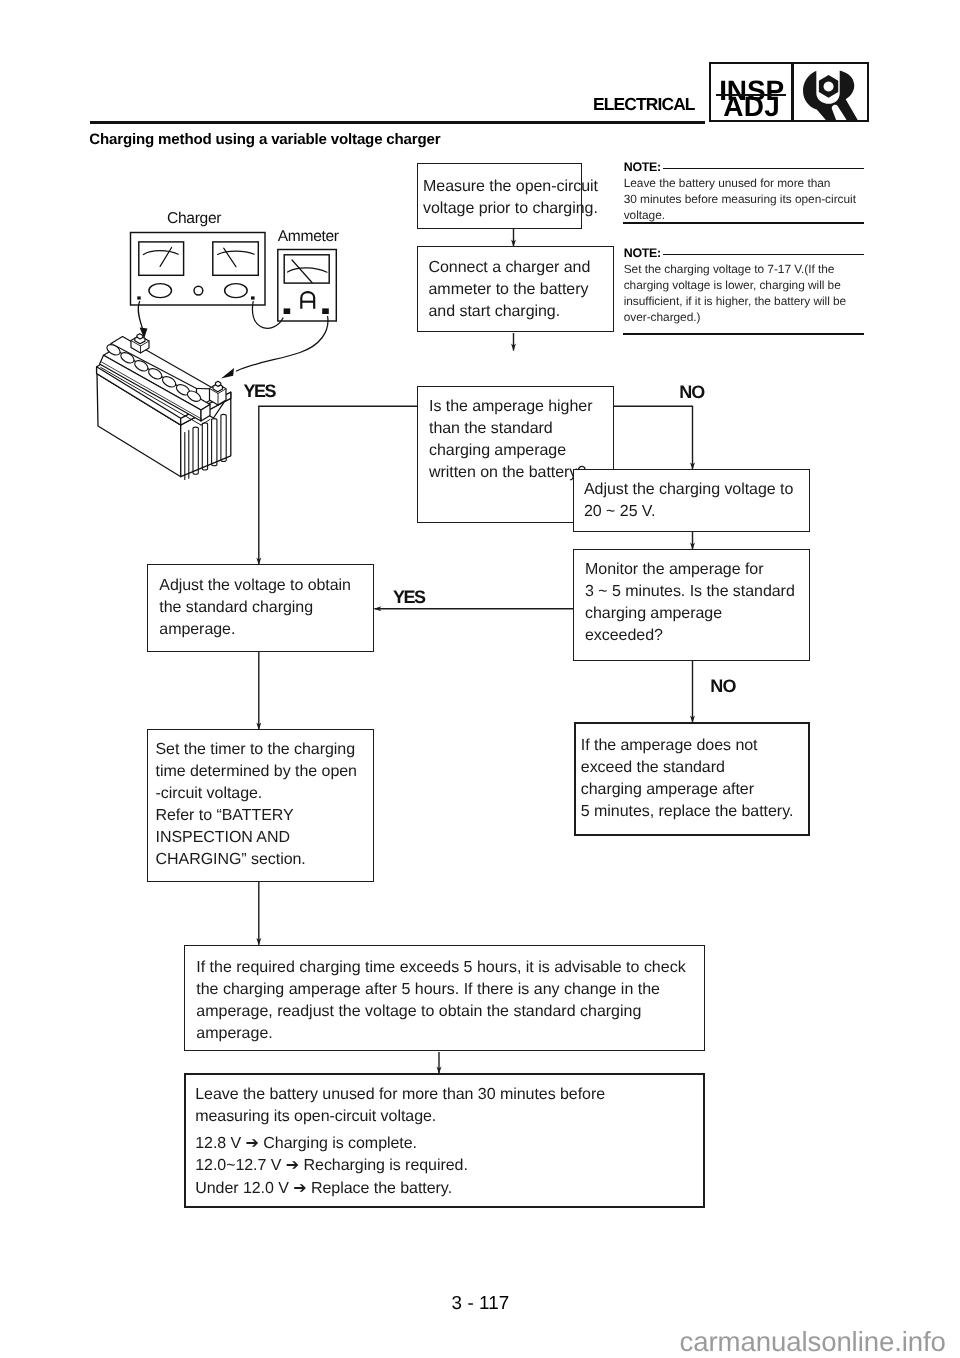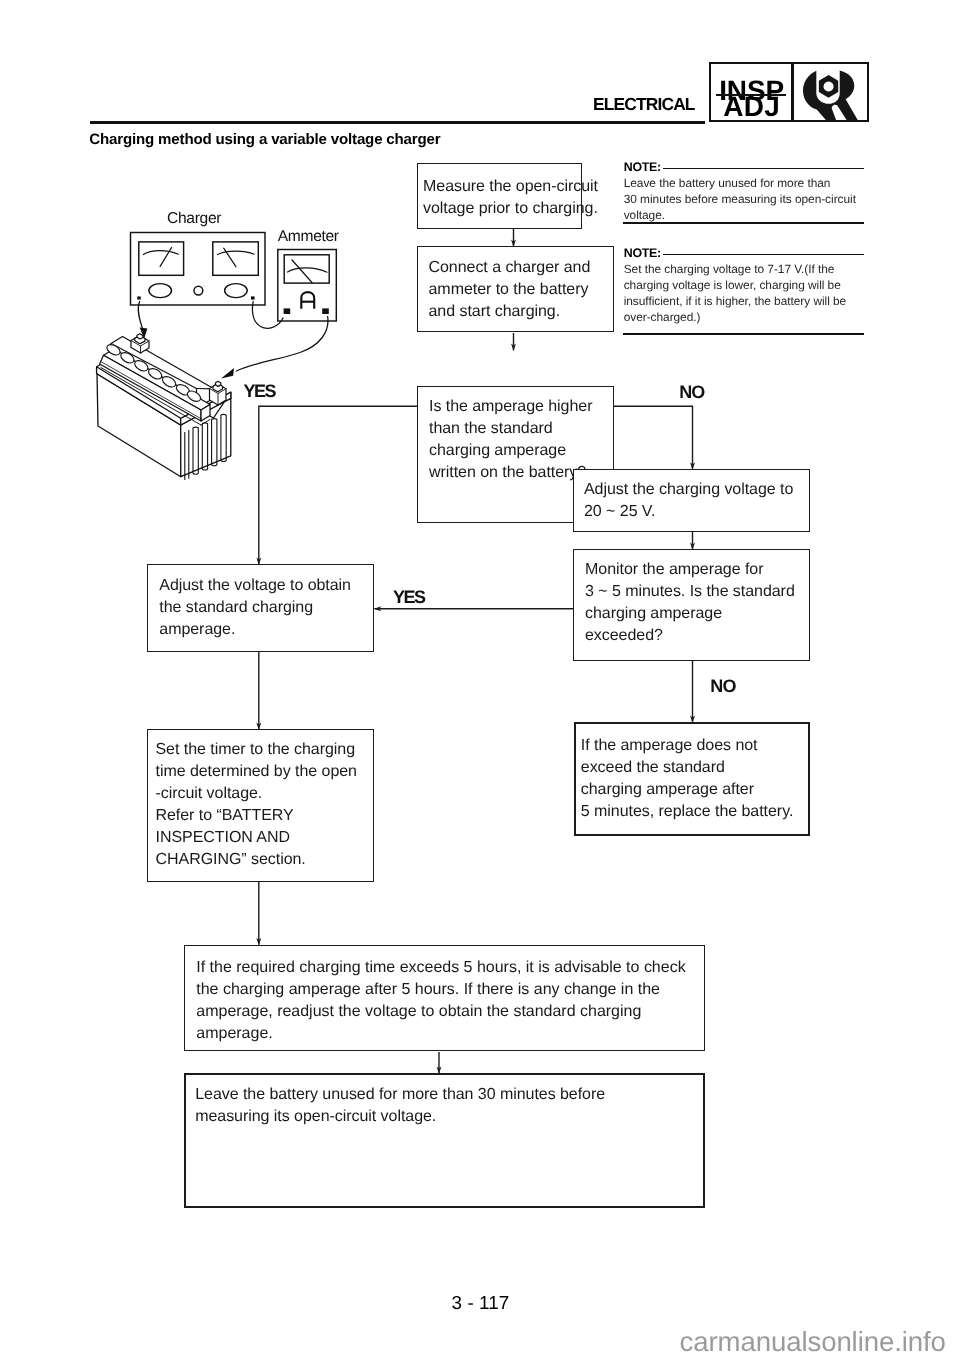--- a/index.html
+++ b/index.html
@@ -235,20 +235,25 @@
   <div class="ftext" style="left:11.5px;top:10.5px;width:512px;letter-spacing:-0.01px;" data-name="flow-text">If the required charging time exceeds 5 hours, it is advisable to check
 the charging amperage after 5 hours. If there is any change in the
 amperage, readjust the voltage to obtain the standard charging
 amperage.</div>
 </div>
 
 <div class="fbox dbl" style="left:183.7px;top:1073px;width:521.3px;height:135.1px;" data-name="flow-box-leave-battery-unused">
   <div class="inner" data-name="inner-border">
     <div class="ftext" style="left:9.5px;top:9px;width:508px;" data-name="flow-text">Leave the battery unused for more than 30 minutes before
 measuring its open-circuit voltage.</div>
+    <div class="ftext" style="left:9.5px;top:57.6px;width:508px;line-height:22.7px;white-space:normal;" data-name="flow-result-list">
+        <div style="white-space:nowrap" data-name="result-line">12.8 V ➔ Charging is complete.</div>
+        <div style="white-space:nowrap" data-name="result-line">12.0~12.7 V ➔ Recharging is required.</div>
+        <div style="white-space:nowrap" data-name="result-line">Under 12.0 V ➔ Replace the battery.</div>
+      </div>
   </div>
 </div>
 
 <div class="yesno" style="left:243.5px;top:382.4px;" data-name="label-yes-1">YES</div>
 <div class="yesno" style="left:679.2px;top:382.8px;letter-spacing:-0.9px;" data-name="label-no-1">NO</div>
 <div class="yesno" style="left:393px;top:587.7px;" data-name="label-yes-2">YES</div>
 <div class="yesno" style="left:710.3px;top:677.4px;letter-spacing:-0.9px;" data-name="label-no-2">NO</div>
 
 <div class="abs" style="left:623px;top:159px;width:242px;" data-name="note-1">
   <div class="note-title abs" style="left:0.7px;top:1.1px;" data-name="note-title">NOTE:</div>

